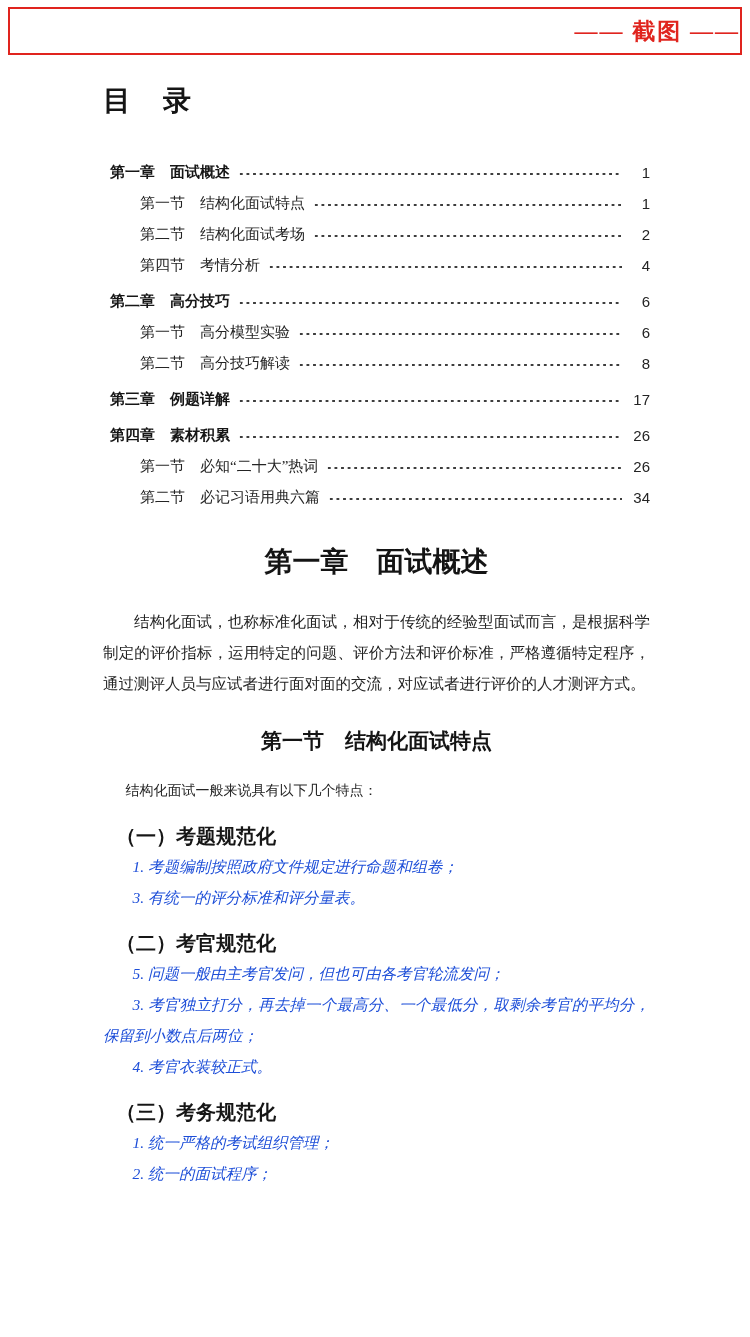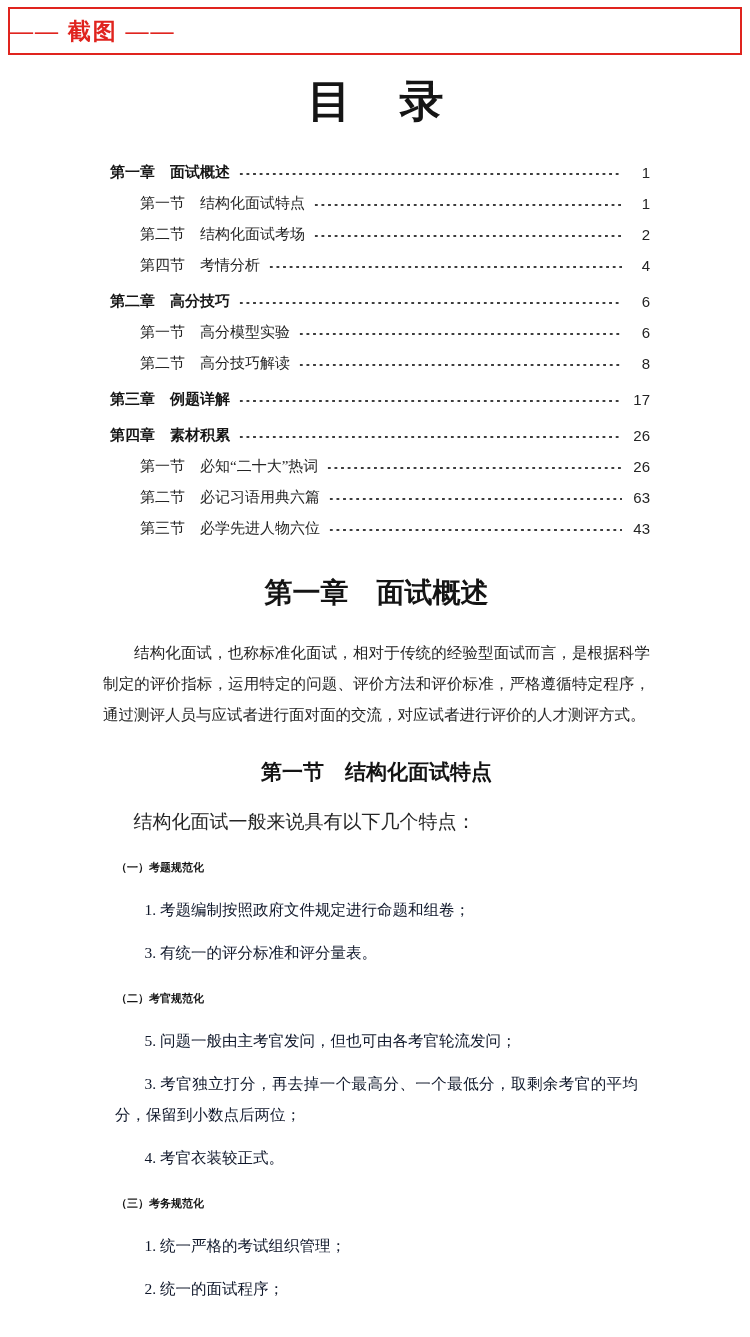--- a/index.html
+++ b/index.html
@@ -8,33 +8,33 @@
   body { background:#888; }
   .page {
     position:relative; width:750px; height:1337px; margin:0 auto;
     background:#ffffff; color:var(--ink); overflow:hidden;
     font-family:"Liberation Serif", serif;
   }
   
   .banner {
     margin:7px 8px 0 8px; height:48px;
     border:2px solid var(--accent);
-    display:flex; align-items:center; justify-content:flex-start;
+    display:flex; align-items:center; justify-content:flex-end;
   }
   .banner-label {
     color:var(--accent); font-weight:bold; font-size:23px;
     font-family:"Liberation Serif", serif; letter-spacing:2px;
   }
   
   .content { padding:0 100px 0 103px; }
   
   .toc-title {
-    margin:26px 0 0 0; text-align:center;
+    margin:26px 0 0 0; 
     font-family:"Liberation Sans", sans-serif; font-weight:bold;
-    font-size:44px; line-height:40px; letter-spacing:2px; color:#151515;
+    font-size:28px; line-height:40px; letter-spacing:2px; color:#151515;
   }
   .toc { margin-top:36px; }
   .toc-row {
     display:flex; align-items:center; height:31px;
     font-size:15px; color:#242424;
   }
   .toc-row.chapter {
     font-family:"Liberation Sans", sans-serif; font-weight:bold;
     padding-left:7px; margin-top:5px; color:#161616;
   }
@@ -60,31 +60,31 @@
   .intro {
     margin:25px 0 8px 0; font-size:15.5px; line-height:31px;
     text-align:justify; text-indent:2em; color:#242424;
   }
   .section-title {
     margin:27px 0 0 0; text-align:center;
     font-family:"Liberation Sans", sans-serif; font-weight:bold;
     font-size:21px; line-height:30px; color:#141414;
   }
   .lead {
-    margin:19px 0 0 0; font-size:19px; line-height:31px;
+    margin:19px 0 0 0; font-size:14px; line-height:31px;
     text-indent:1.6em; color:#242424;
   }
   .sub-heading {
     margin:16px 0 0 0; padding-left:13px;
     font-family:"Liberation Sans", sans-serif; font-weight:bold;
-    font-size:11px; line-height:29px; color:#161616;
+    font-size:20px; line-height:29px; color:#161616;
   }
   .item {
-    margin:12px; font-size:15.5px; line-height:31px;
-    text-align:justify; text-indent:1.9em; color:#0f172a;
+    margin:0; font-size:15.5px; line-height:31px;
+    text-align:justify; text-indent:1.9em; color:#1d4ed8;font-style:italic;
   }
   .subsection { margin:0; }
 </style>
 </head>
 <body>
 
 <div class="page">
 
   <div class="banner">
     <span class="banner-label">—— 截图 ——</span>
@@ -142,26 +142,21 @@
         <span class="toc-page">26</span>
       </div>
       <div class="toc-row section">
         <span class="toc-label">第一节　必知“二十大”热词</span>
         <span class="leader"></span>
         <span class="toc-page">26</span>
       </div>
       <div class="toc-row section">
         <span class="toc-label">第二节　必记习语用典六篇</span>
         <span class="leader"></span>
-        <span class="toc-page">63</span>
-      </div>
-      <div class="toc-row section">
-        <span class="toc-label">第三节　必学先进人物六位</span>
-        <span class="leader"></span>
-        <span class="toc-page">43</span>
+        <span class="toc-page">34</span>
       </div>
 
     </nav>
 
     <h2 class="chapter-title">第一章　面试概述</h2>
 
     <p class="intro">结构化面试，也称标准化面试，相对于传统的经验型面试而言，是根据科学制定的评价指标，运用特定的问题、评价方法和评价标准，严格遵循特定程序，通过测评人员与应试者进行面对面的交流，对应试者进行评价的人才测评方式。</p>
 
     <h3 class="section-title">第一节　结构化面试特点</h3>
 

